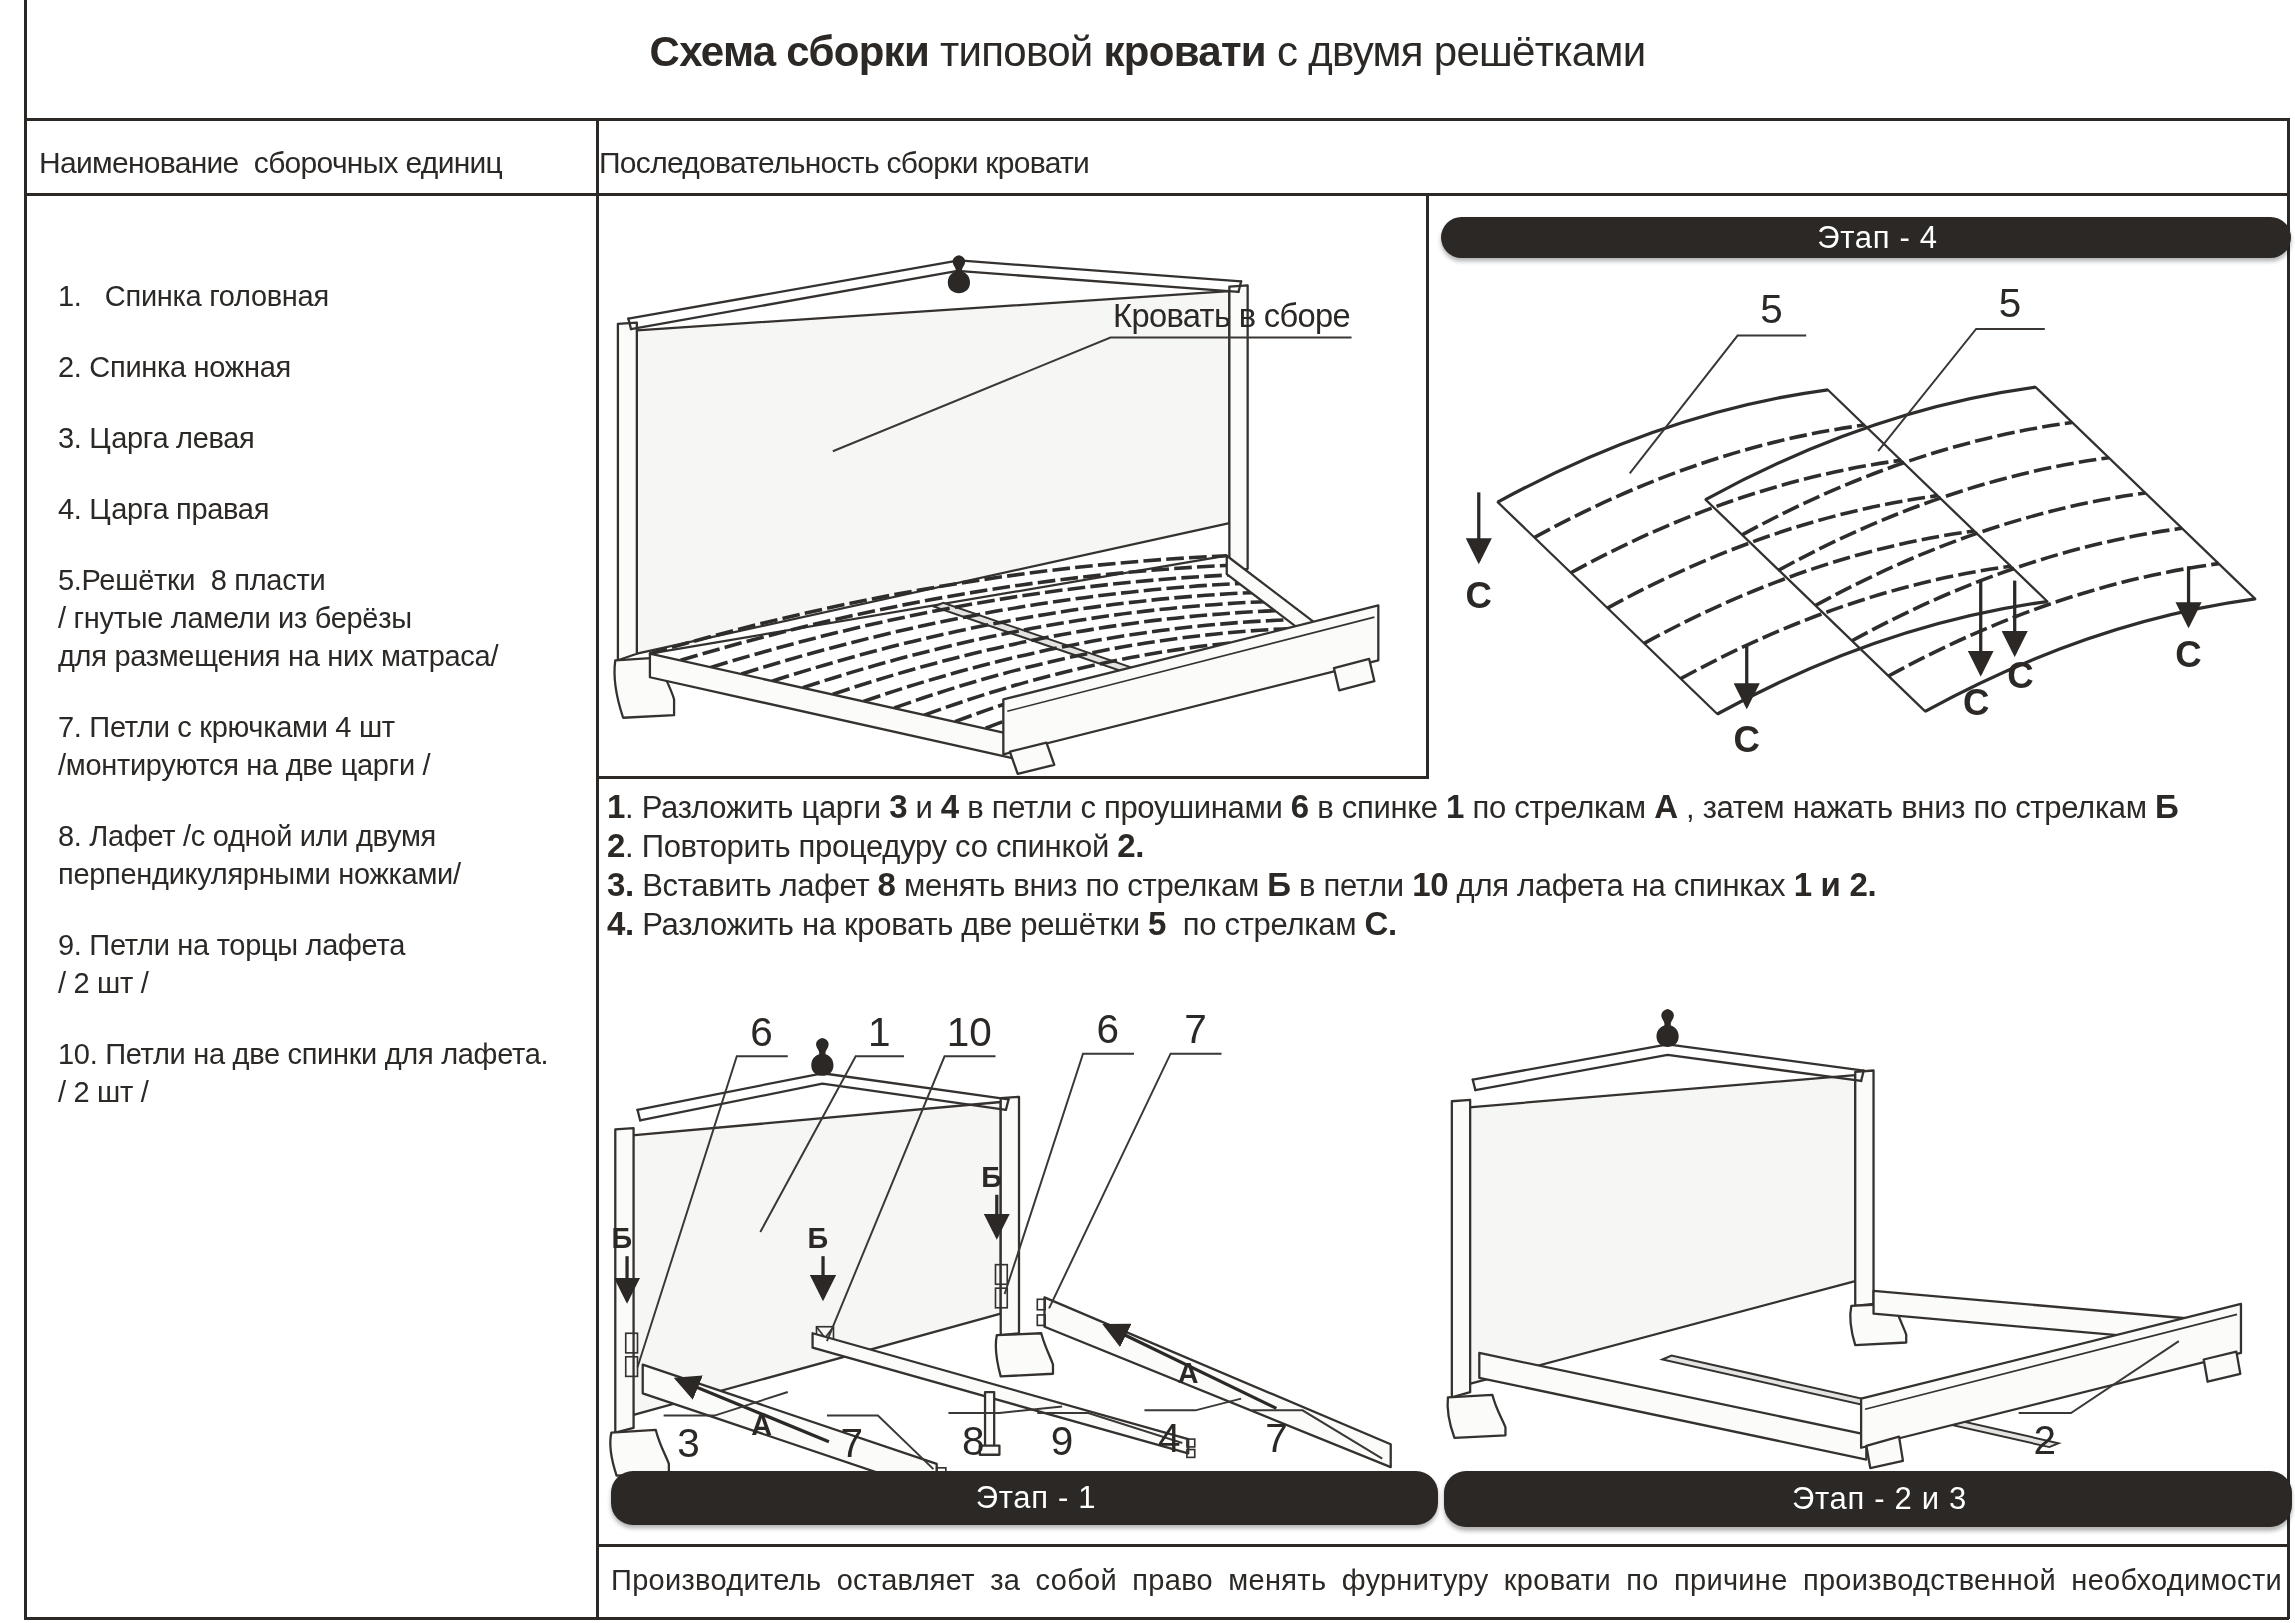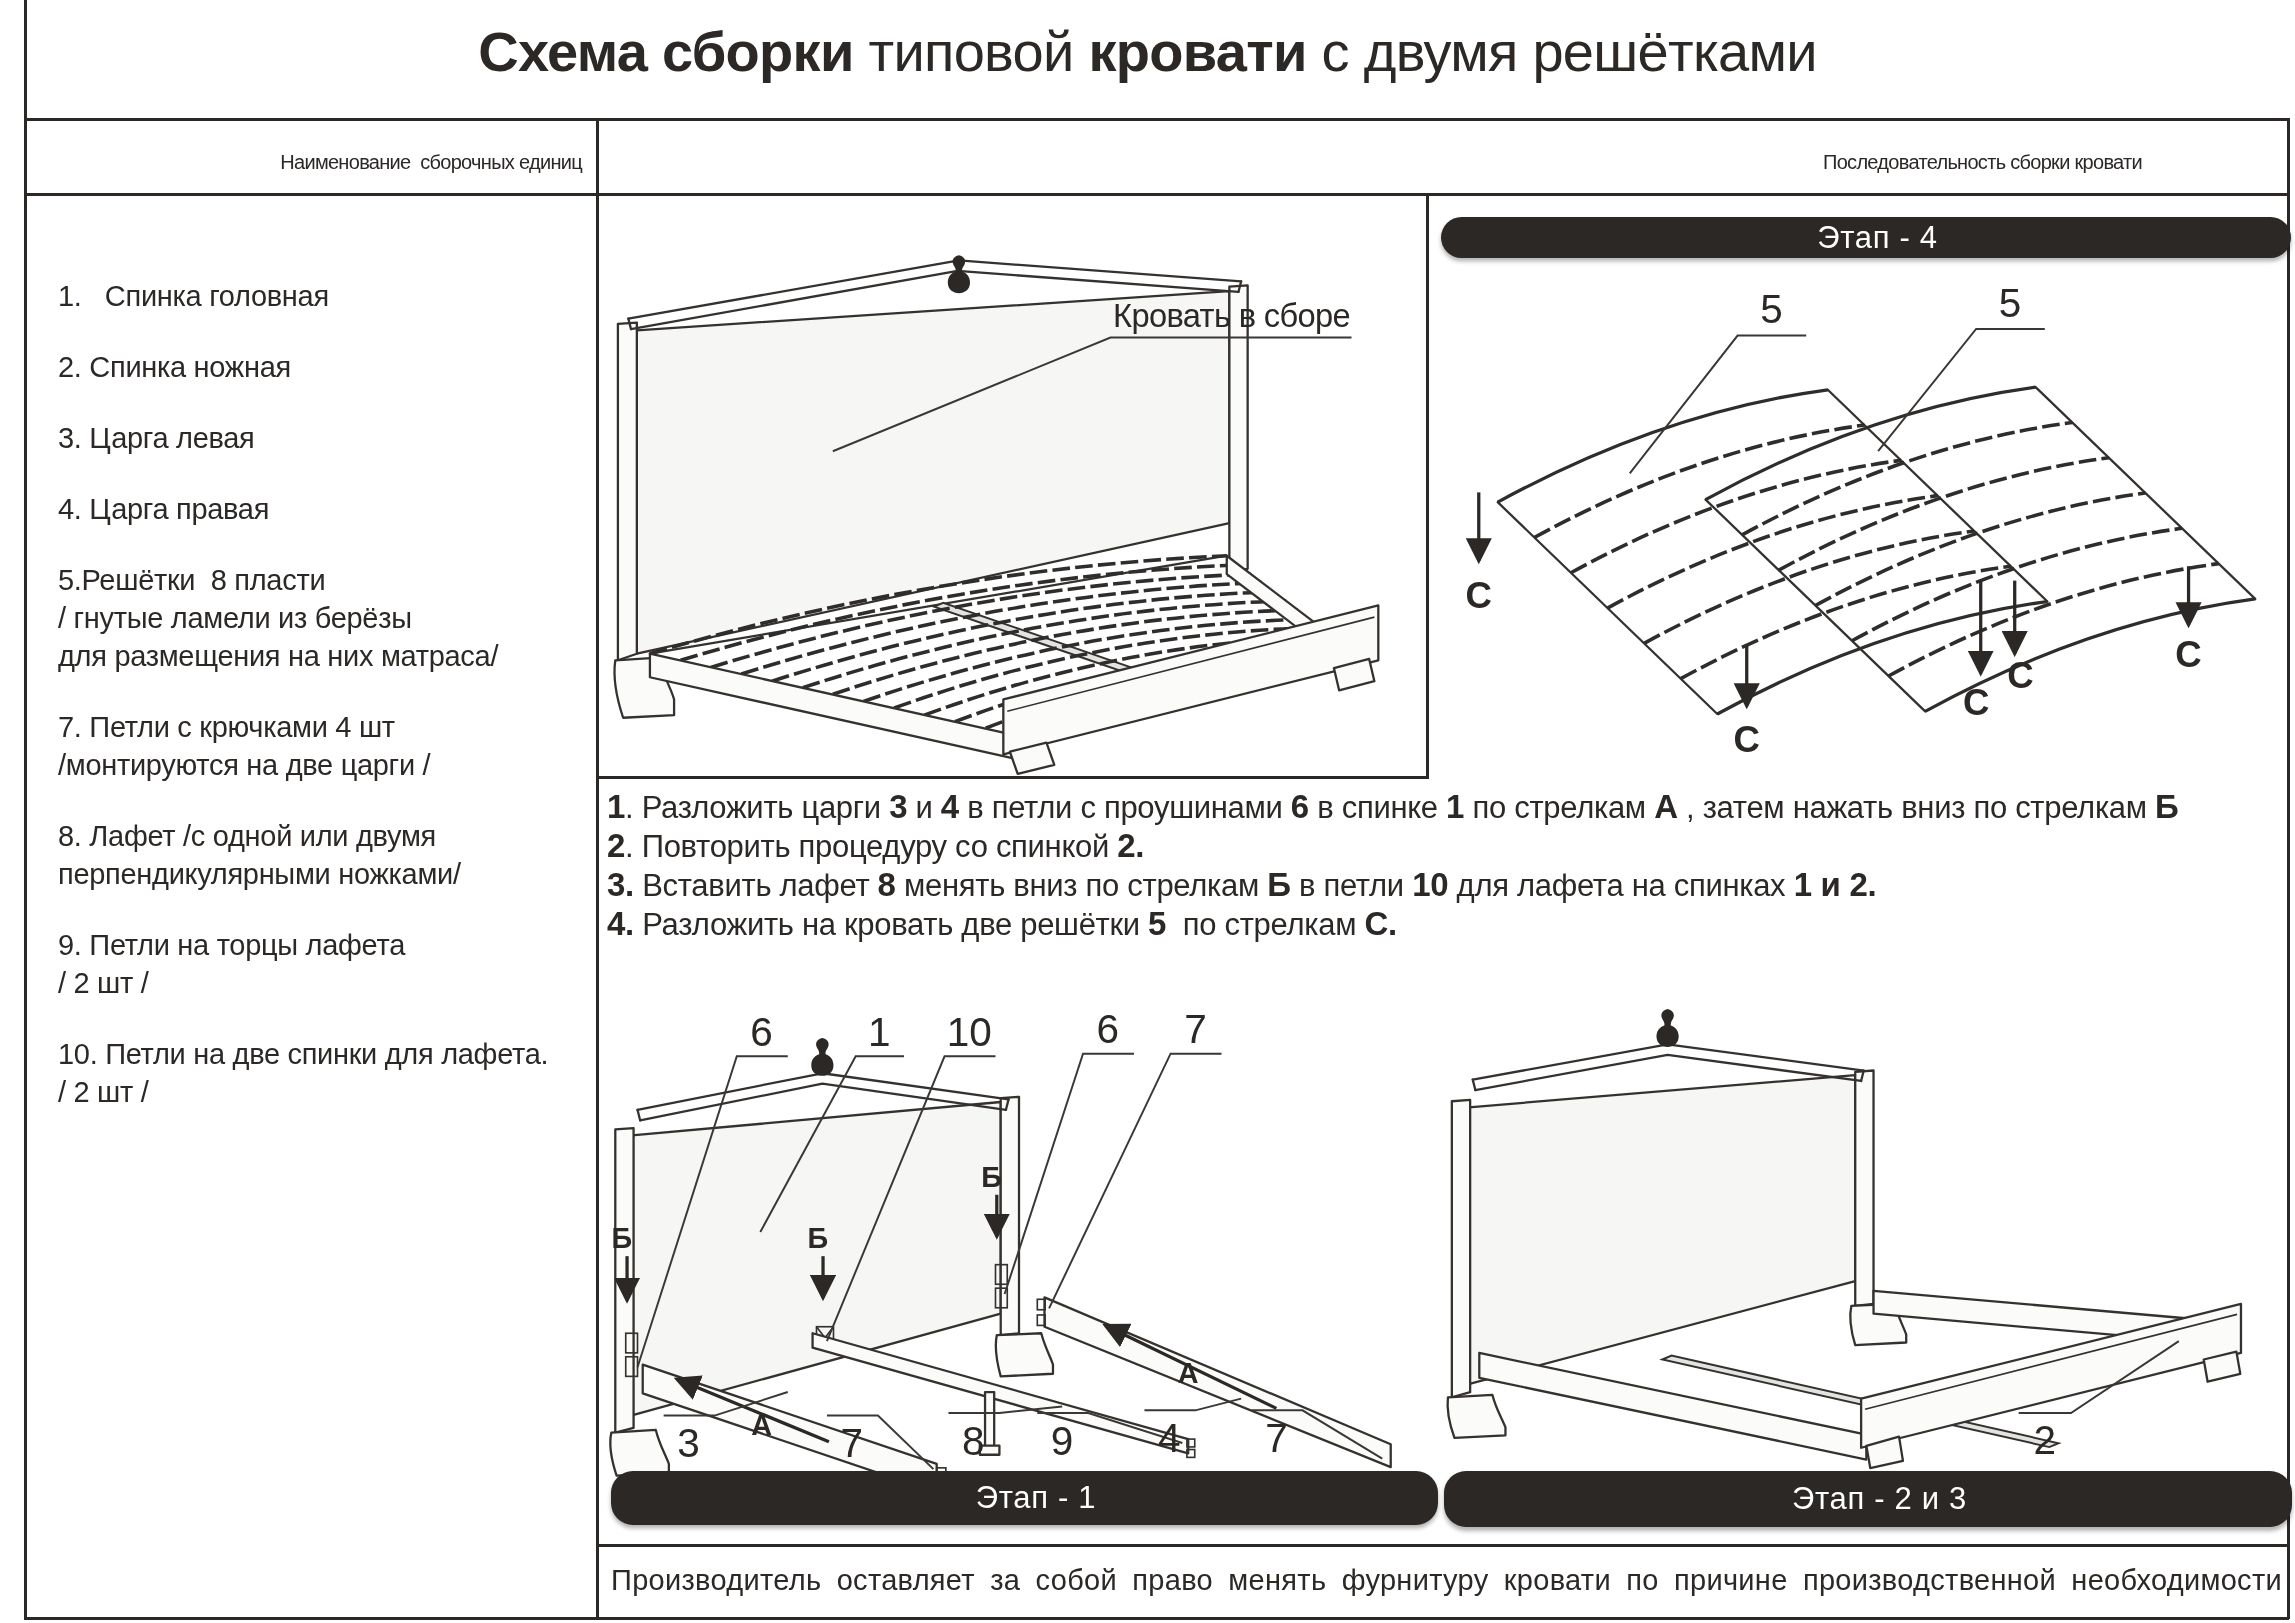--- a/index.html
+++ b/index.html
@@ -3,24 +3,24 @@
 <meta charset="utf-8">
 <style>
   :root{
     --ink:#2b2826; --line:#2b2826; --barBg:#2b2826; --barText:#ffffff; --panel:#f6f6f5;
   }
   html,body{margin:0;padding:0;background:#ffffff;}
   .page{position:relative;width:2295px;height:1624px;background:#fff;overflow:hidden;
         font-family:"Liberation Sans",sans-serif;color:var(--ink);}
   .rule{position:absolute;background:var(--line);}
   .title{position:absolute;left:0;top:23.5px;width:2295px;height:55px;line-height:55px;
-         text-align:center;font-size:56px;letter-spacing:-0.7px;font-weight:300;}
+         text-align:center;font-size:42px;letter-spacing:-0.7px;font-weight:300;}
   .title b{font-weight:bold;}
-  .hdr{position:absolute;top:139px;height:47px;line-height:47px;font-size:20px;
-       text-align:right;white-space:pre-wrap;letter-spacing:-0.7px;}
+  .hdr{position:absolute;top:139px;height:47px;line-height:47px;font-size:30px;
+       text-align:left;white-space:pre-wrap;letter-spacing:-0.7px;}
   .parts{position:absolute;left:58px;top:277px;width:529px;font-size:29px;line-height:38px;
          letter-spacing:-0.3px;}
   .part-item{margin-bottom:33px;}
   .part-line{white-space:pre-wrap;}
   .bar{position:absolute;background:var(--barBg);color:var(--barText);border-radius:22px;
        display:flex;align-items:center;justify-content:center;font-size:31px;
        box-shadow:0 3.3px 4.6px rgba(0,0,0,0.30);letter-spacing:0.7px;padding-left:23px;}
   .instr{position:absolute;left:607px;top:788px;width:1680px;font-size:31px;line-height:38px;
          letter-spacing:-0.3px;}
   .instr-line{white-space:pre-wrap;}

